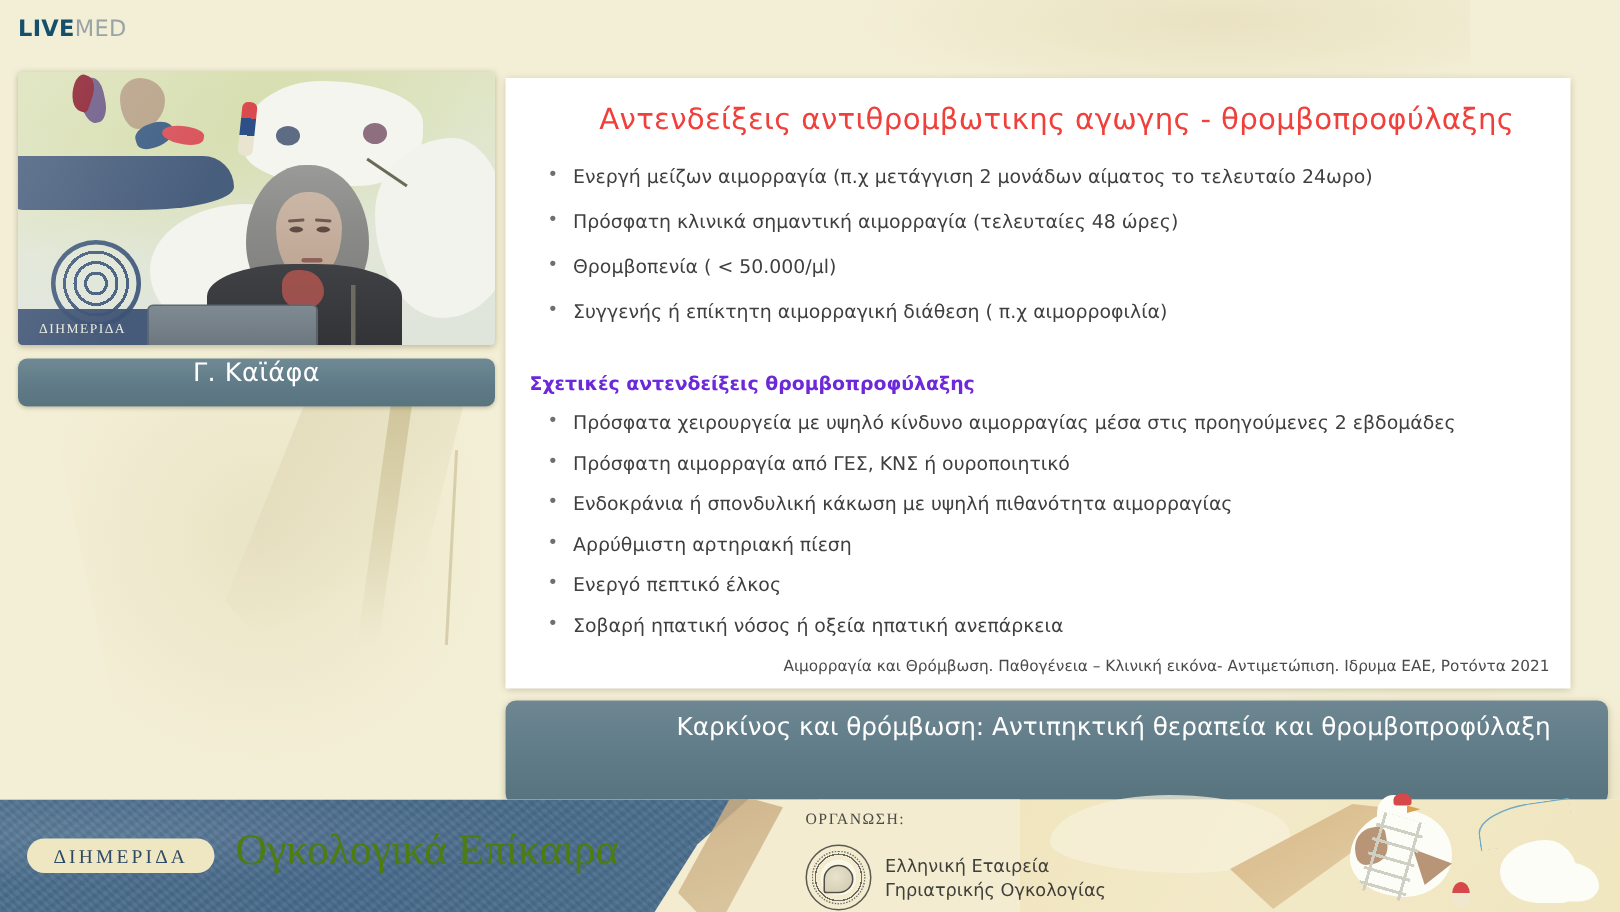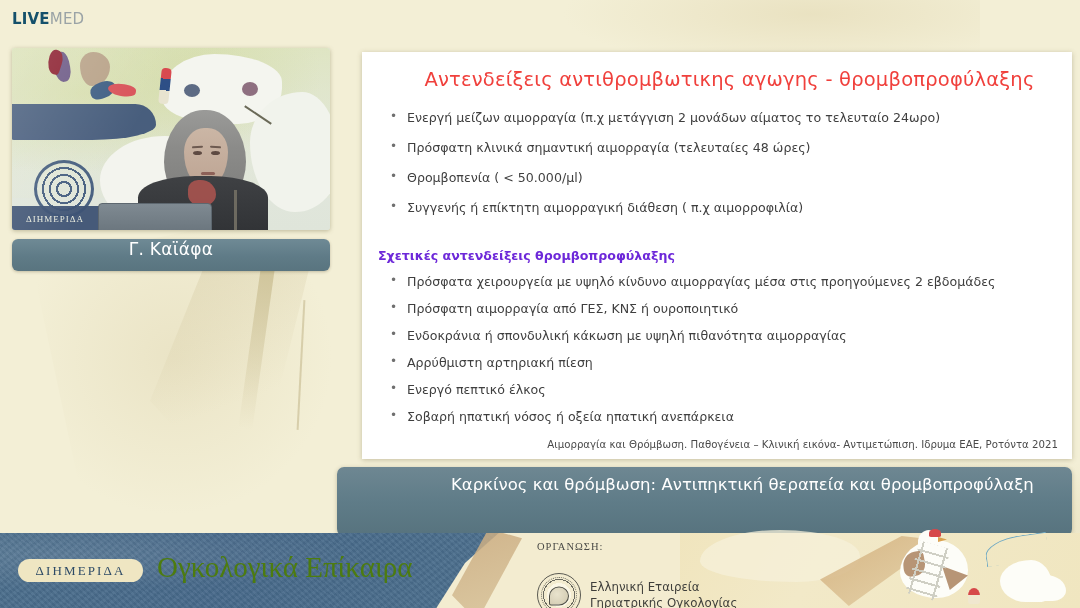--- a/index.html
+++ b/index.html
@@ -258,21 +258,20 @@
   }
 
   
   #slide {
     position: absolute;
     left: 337px; top: 52px;
     width: 710px; height: 407px;
     background: #ffffff;
     box-shadow: 0 1px 5px rgba(90,80,40,.30);
     overflow: hidden;
-    margin-left: 25px;
   }
   #slide-title {
     position: absolute;
     left: 0; top: 16px;
     width: 735px;
     text-align: center;
     color: #f0403c;
     font-size: 19.5px;
     letter-spacing: .2px;
     white-space: nowrap;
@@ -406,21 +405,21 @@
   #org-block {
     position: absolute;
     left: 537px; top: 8px;
     width: 250px;
   }
   #org-label {
     color: #4a4a46;
     font-family: "Liberation Serif", serif;
     font-size: 10.5px;
     letter-spacing: 1px;
-    margin-bottom: 21px;
+    margin-bottom: 11px;
   }
   #org-row { display: flex; align-items: center; }
   #org-seal {
     width: 42px; height: 42px;
     border-radius: 50%;
     border: 1.4px solid #5a5a52;
     position: relative;
     flex: 0 0 auto;
     background:
       radial-gradient(circle at 50% 50%, #fbf7e6 0 12px, transparent 12px),

